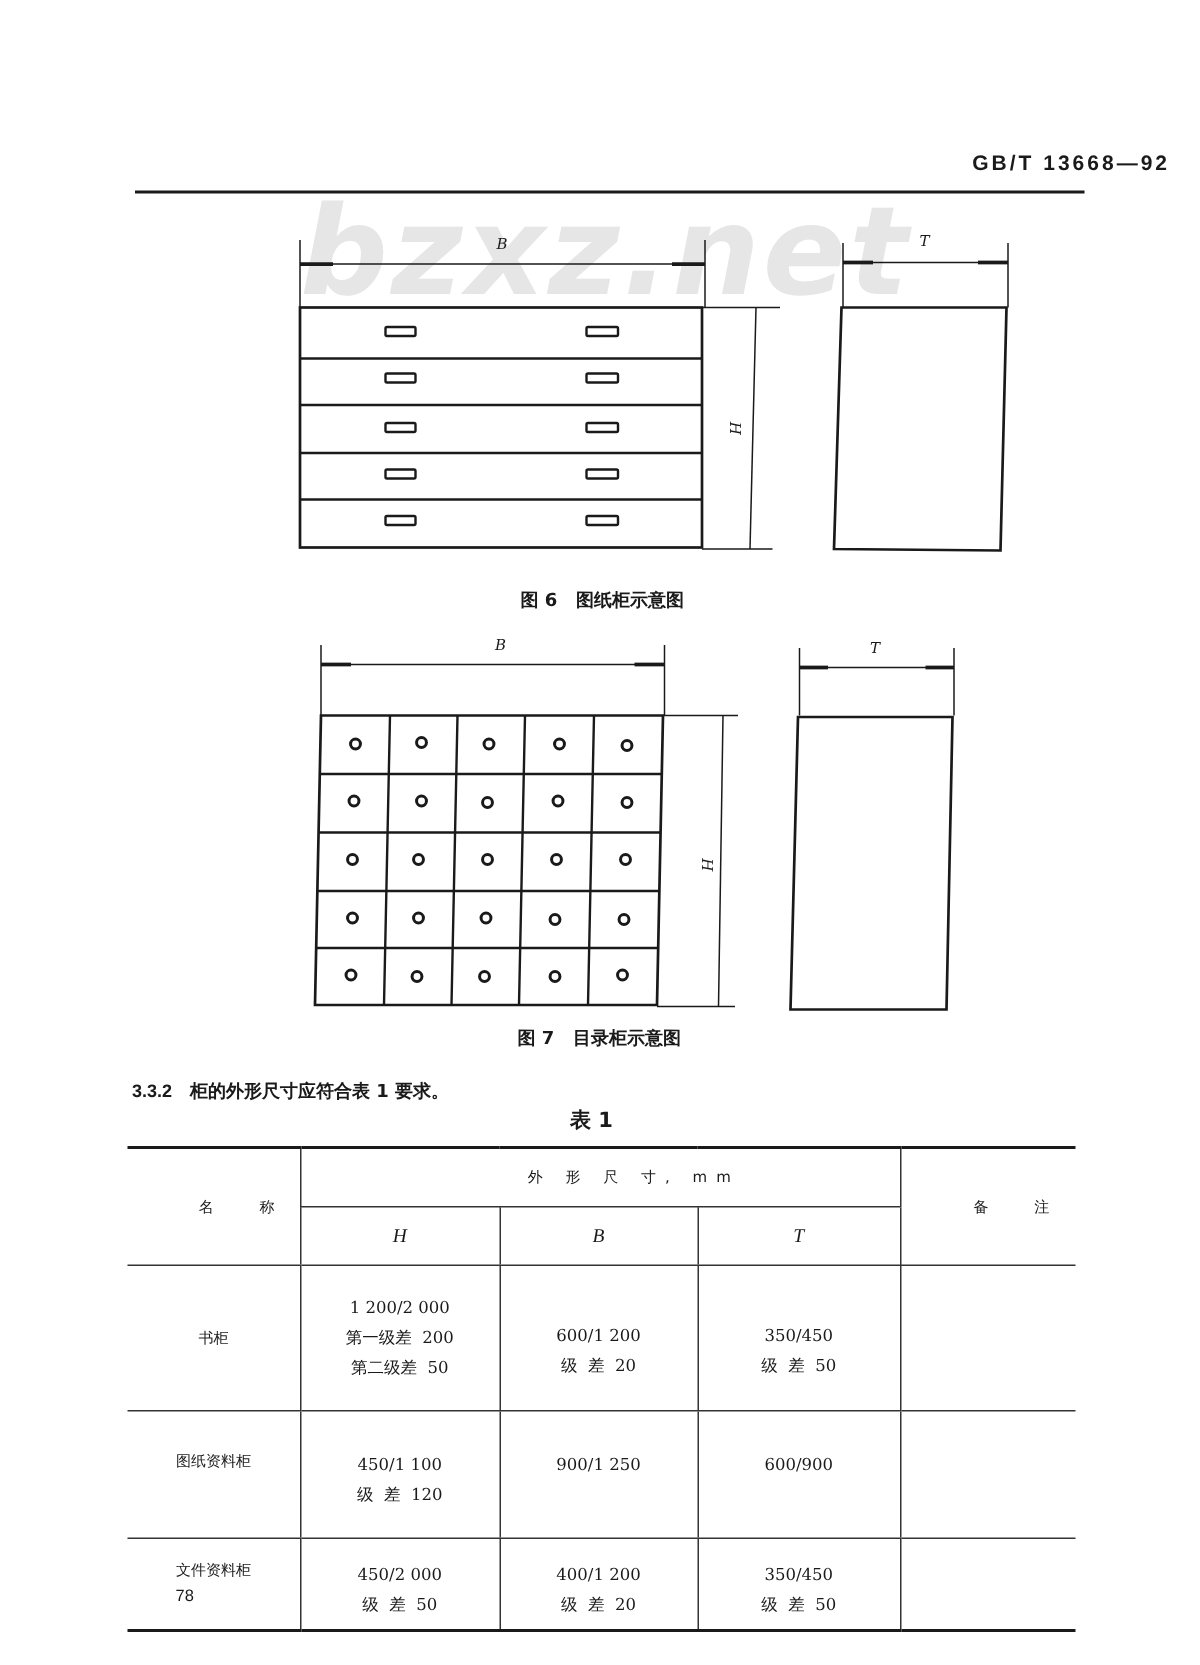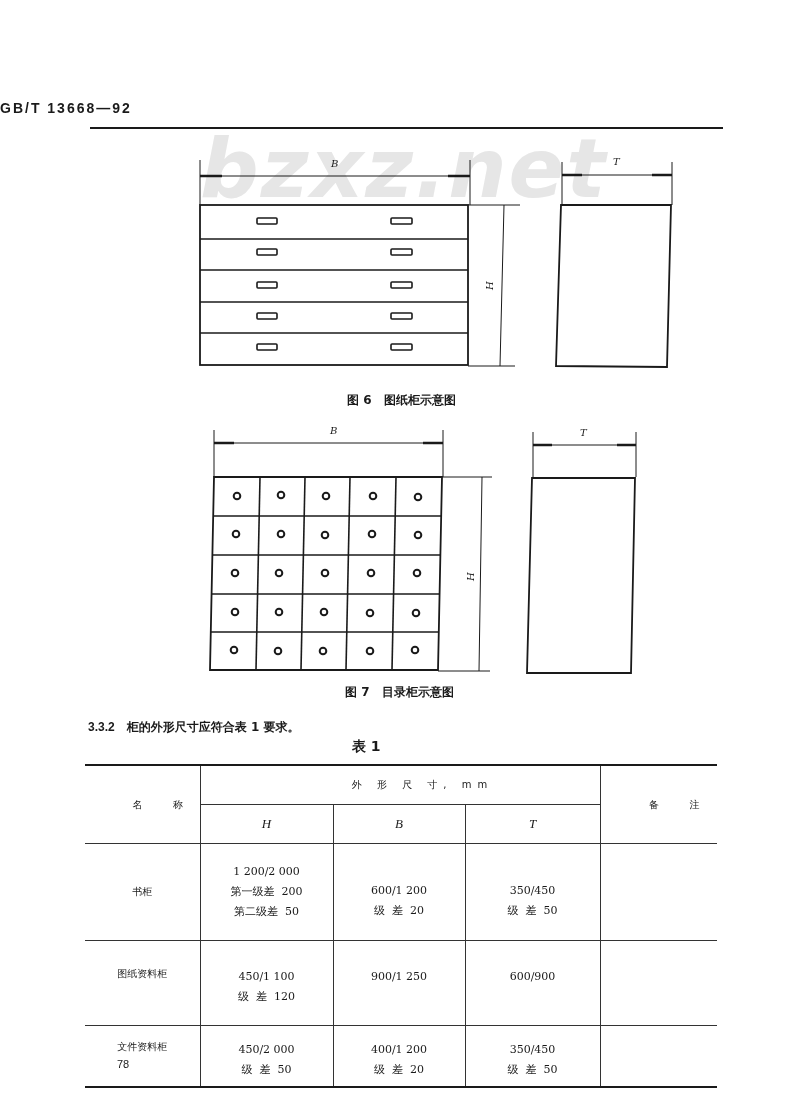--- a/index.html
+++ b/index.html
@@ -1,32 +1,32 @@
 <!DOCTYPE html>
 <html><head>
 <meta charset="utf-8">
 <style>
   html, body { margin: 0; padding: 0; background: #ffffff; }
   body { width: 800px; height: 1110px; position: relative; overflow: hidden;
          font-family: "DejaVu Serif", "Liberation Serif", serif; color: #1a1a1a; }
   .abs { position: absolute; }
-  .std-code { left: 0; width: 780px; top: 100px; text-align: left;
+  .std-code { left: 0; width: 780px; top: 100px; text-align: right;
               font-family: "Liberation Sans", "DejaVu Sans", sans-serif;
               font-weight: bold; font-size: 14px; letter-spacing: 2px; }
   .head-rule { left: 90px; top: 127px; width: 633px; height: 2px; background: #1a1a1a; }
   .watermark { left: 200px; top: 128px; font-family: "DejaVu Sans", sans-serif;
                font-weight: bold; font-size: 82px; color: #e6e6e6; letter-spacing: 2px;
                line-height: 1; z-index: 0; font-style: italic; }
   svg.fig { position: absolute; left: 0; top: 0; z-index: 1; }
   .caption { font-family: "DejaVu Sans", sans-serif; font-weight: bold; font-size: 12px;
              white-space: pre; z-index: 2; }
   .clause { left: 88px; top: 719px; font-family: "DejaVu Sans", sans-serif; font-weight: bold;
             font-size: 12px; white-space: pre; }
   .clause .num { font-family: "Liberation Sans", sans-serif; margin-right: 12px; }
-  .table-title { left: 352px; top: 738px; font-family: "DejaVu Sans", sans-serif;
+  .table-title { left: 380px; top: 738px; font-family: "DejaVu Sans", sans-serif;
                  font-weight: bold; font-size: 14px; white-space: pre; }
   table.spec { position: absolute; left: 85px; top: 764px; width: 632px;
                border-collapse: collapse; font-size: 11px; z-index: 2; }
   table.spec td, table.spec th { font-weight: normal; text-align: center; vertical-align: middle;
                                  padding: 0; }
   table.spec tr.hdr1 th { height: 38px; padding-left: 45px; }
   table.spec tr.hdr2 th { height: 38px; }
   table.spec tr.r1 td { height: 78px; }
   table.spec tr.r2 td { height: 58px; vertical-align: top; padding-top: 26px; }
   table.spec tr.r3 td { height: 46px; padding-top: 14px; vertical-align: top; }

